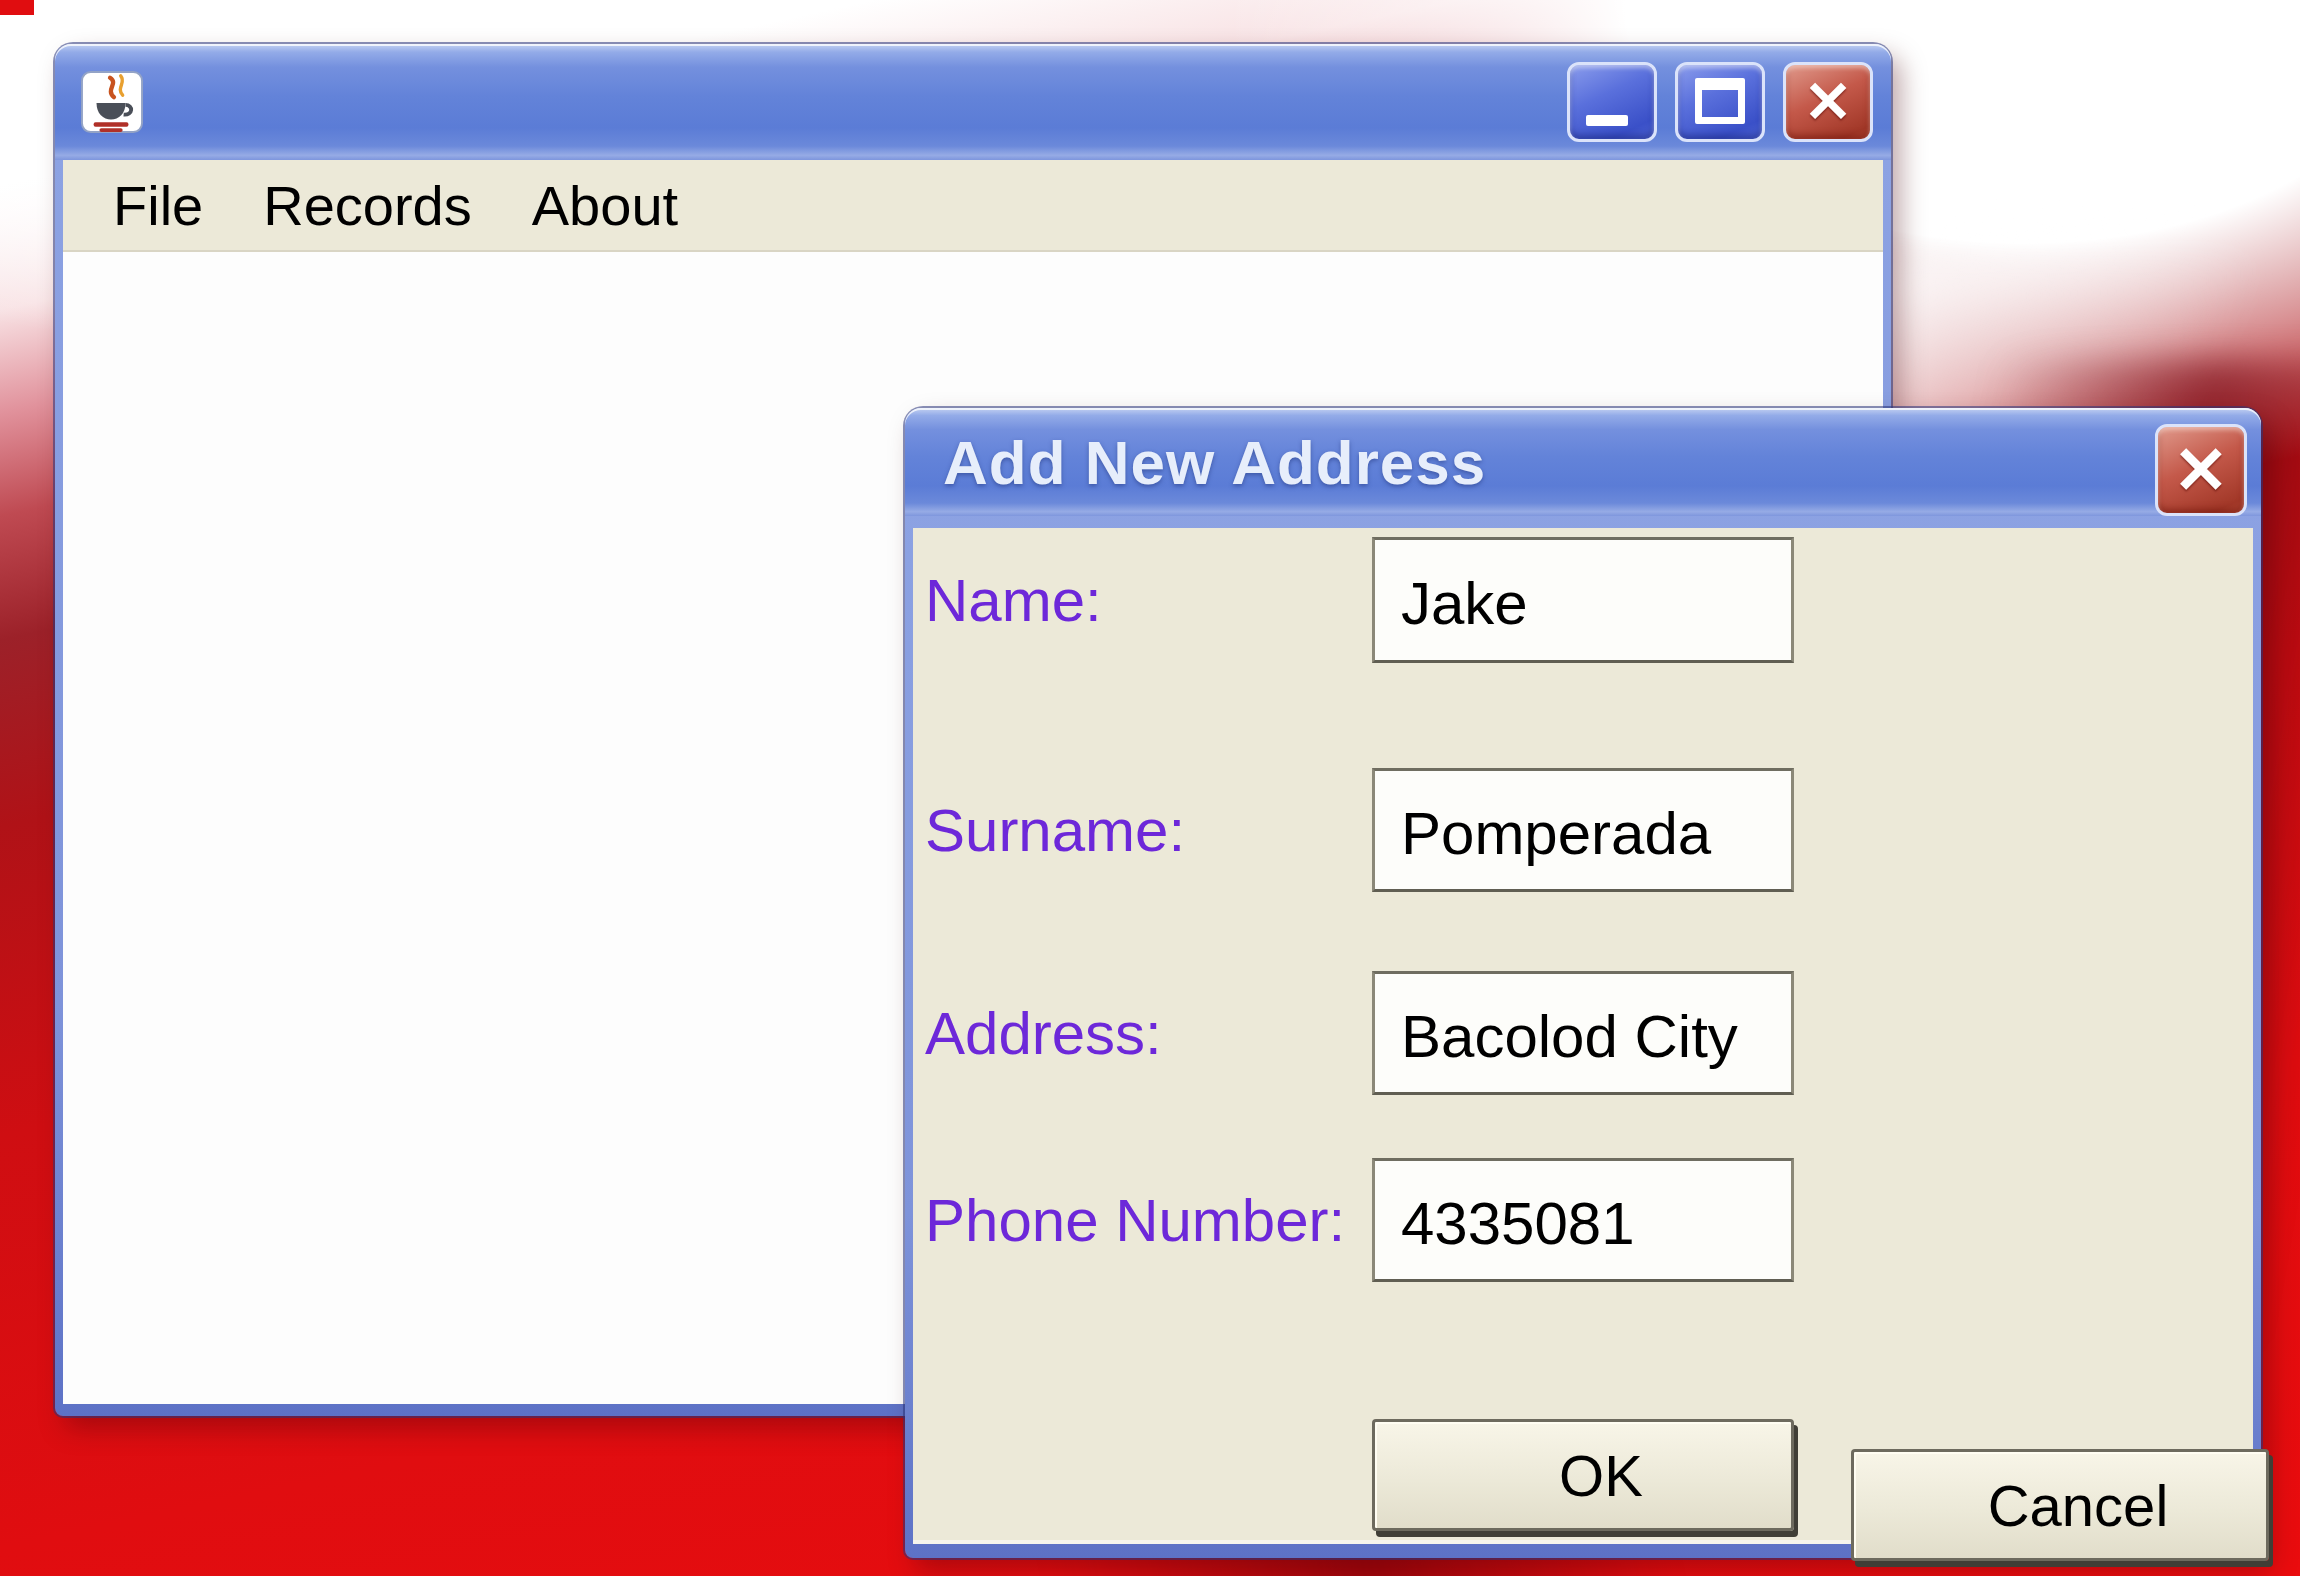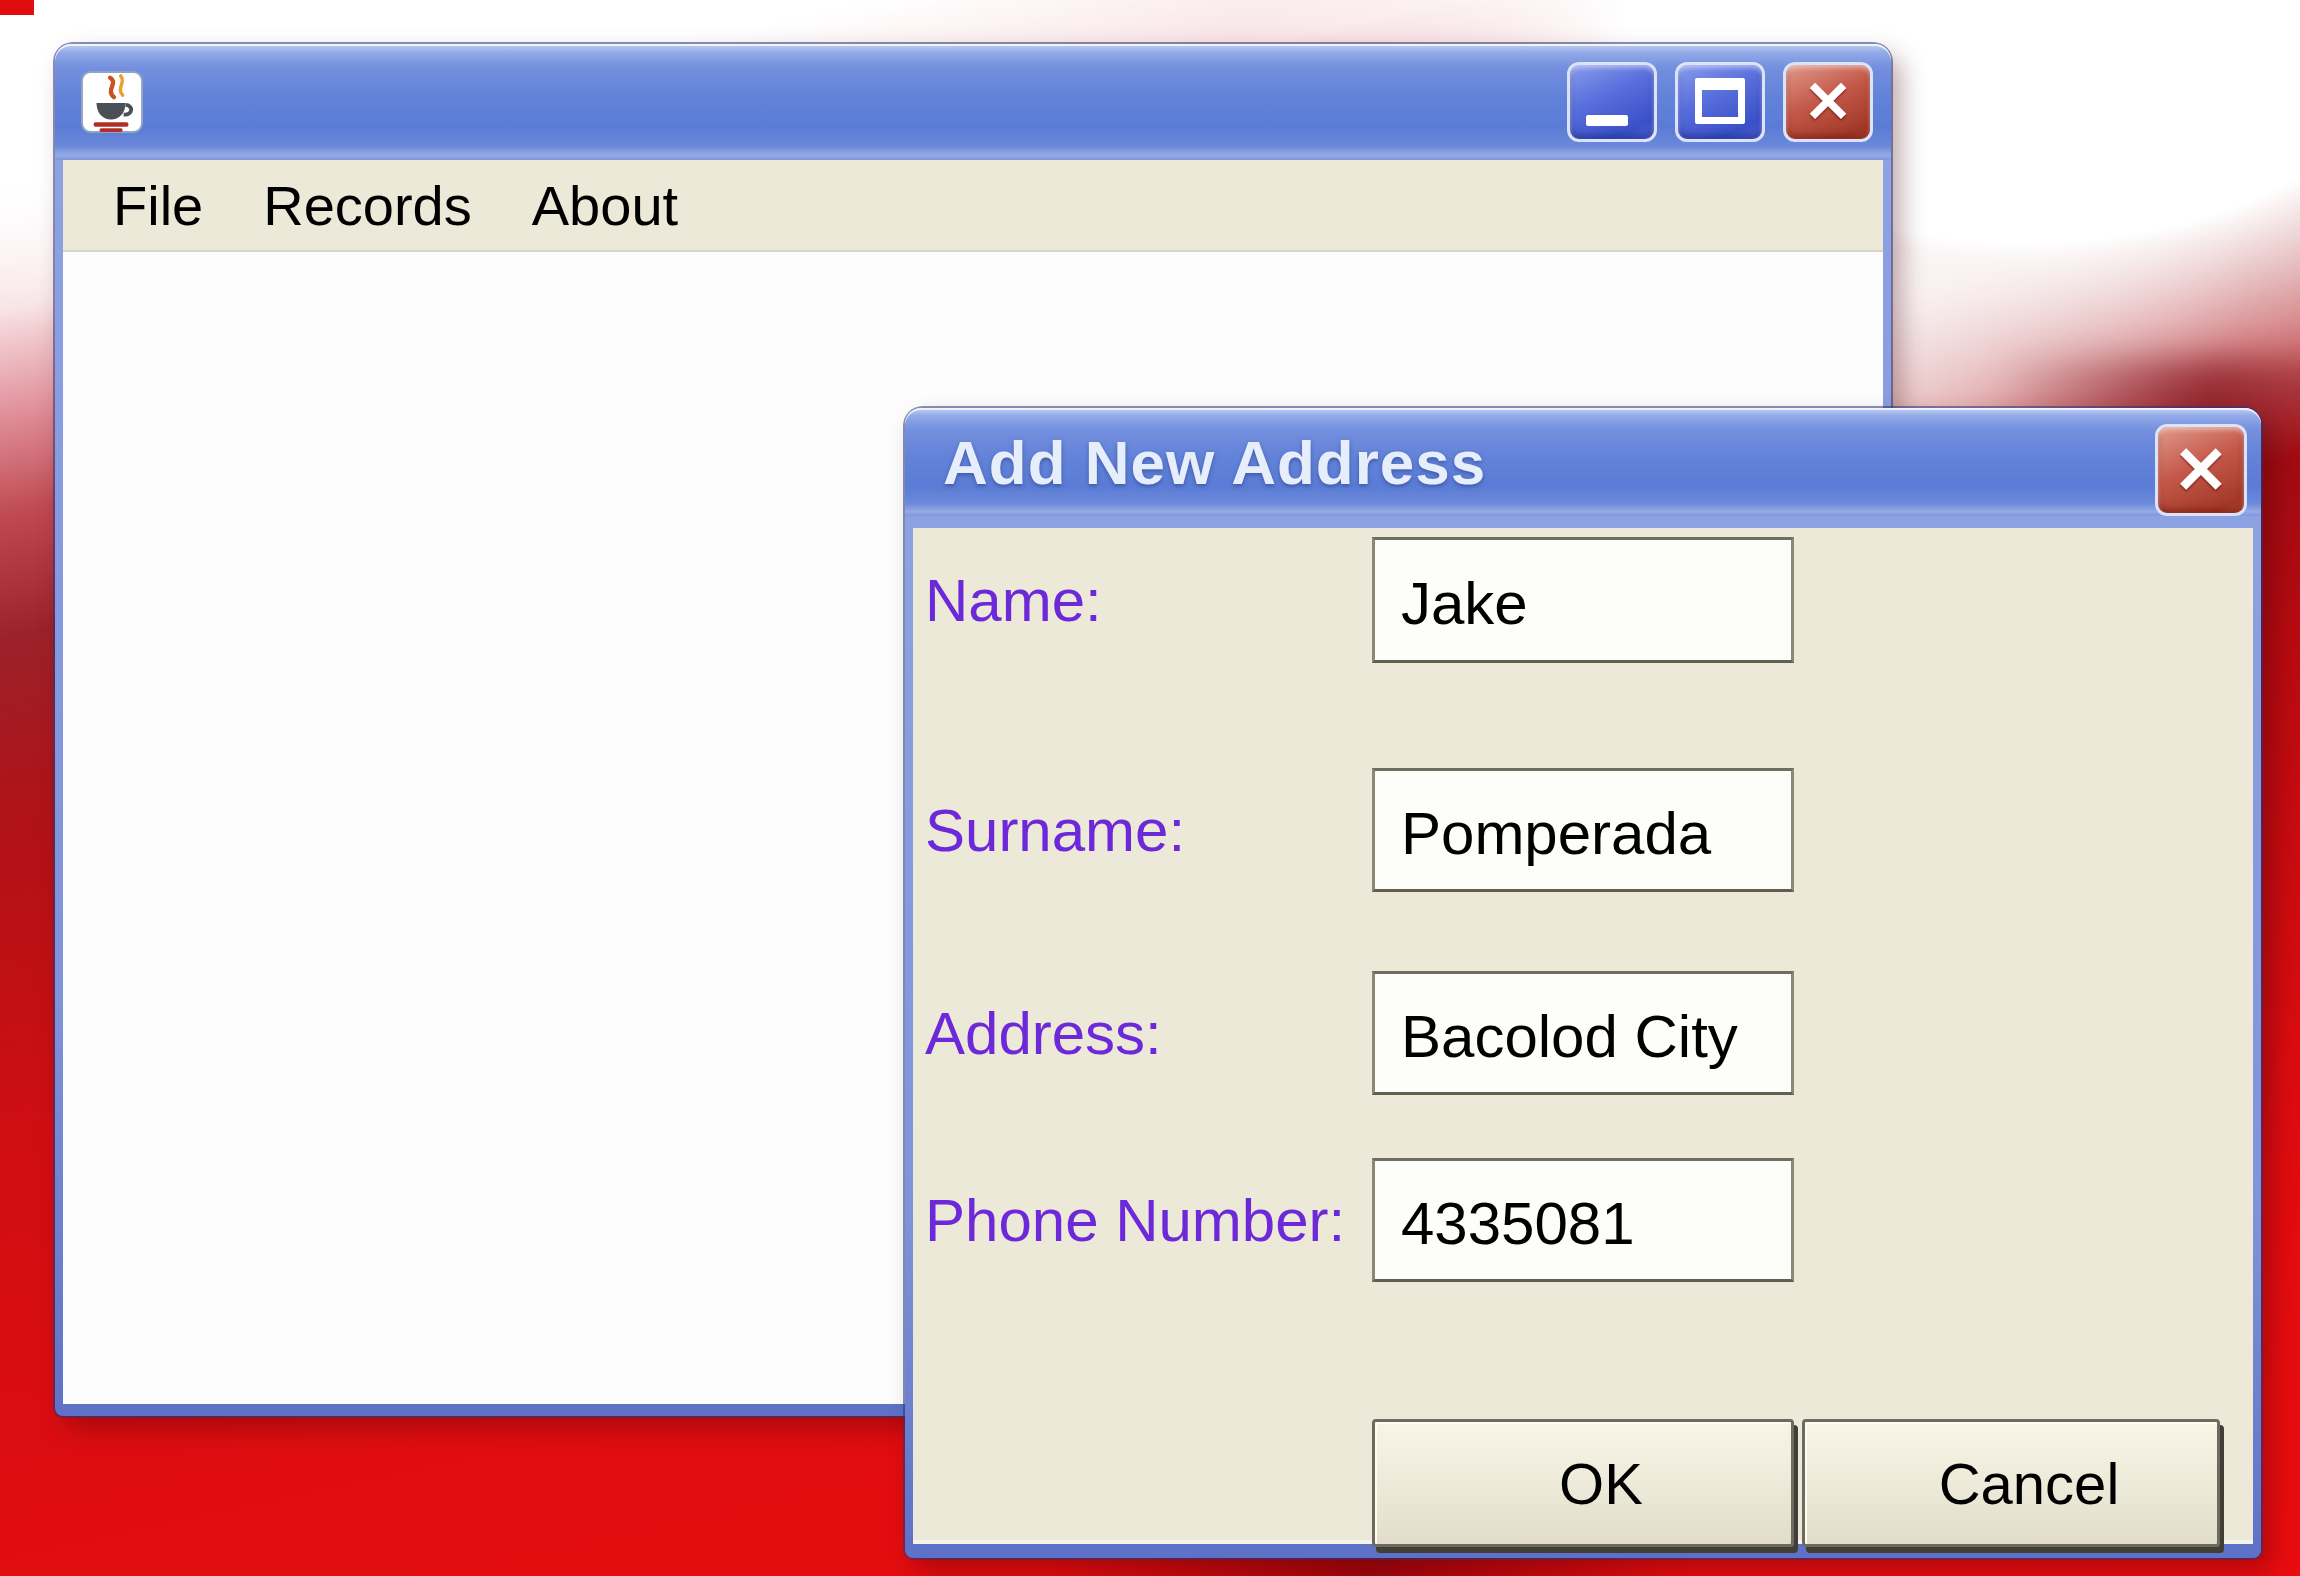--- a/index.html
+++ b/index.html
@@ -84,28 +84,28 @@
     border:3px solid #8b8878; border-top-color:#6f6d60; border-bottom-color:#605e52;
     padding:14px 0 8px 26px; outline:none;
   }
   .row-name  .fld-label, .row-name  .fld-input { top:9px;   height:126px; }
   .row-sur   .fld-label, .row-sur   .fld-input { top:240px; height:124px; }
   .row-addr  .fld-label, .row-addr  .fld-input { top:443px; height:124px; }
   .row-phone .fld-label, .row-phone .fld-input { top:630px; height:124px; }
   .fld-input { vertical-align:top; }
 
   .dlg-btn {
-    position:absolute; top:891px; height:128px;
+    position:absolute; top:891px; height:112px;
     background:linear-gradient(180deg,#f8f5e8 0%, #ece9d8 55%, #e1ddca 100%);
     border:3px solid #6d6a5e; border-radius:4px;
     box-shadow:4px 6px 0 #403e36, inset 2px 2px 0 #fffdf2;
     font-family:"Liberation Sans", sans-serif; font-size:58px; color:#000; cursor:pointer;padding-left:36px;
   }
   .btn-ok { left:459px; width:422px; }
-  .btn-cancel { left:889px; width:418px; }
+  .btn-cancel { left:938px; width:418px;margin-top:30px; }
 </style>
 </head>
 <body>
 
 <div class="screen">
   <div class="wp-streak"></div>
   <div class="wp-band-right"></div>
   <div class="wp-band-bottom"></div>
   <div class="wp-corner"></div>
 

